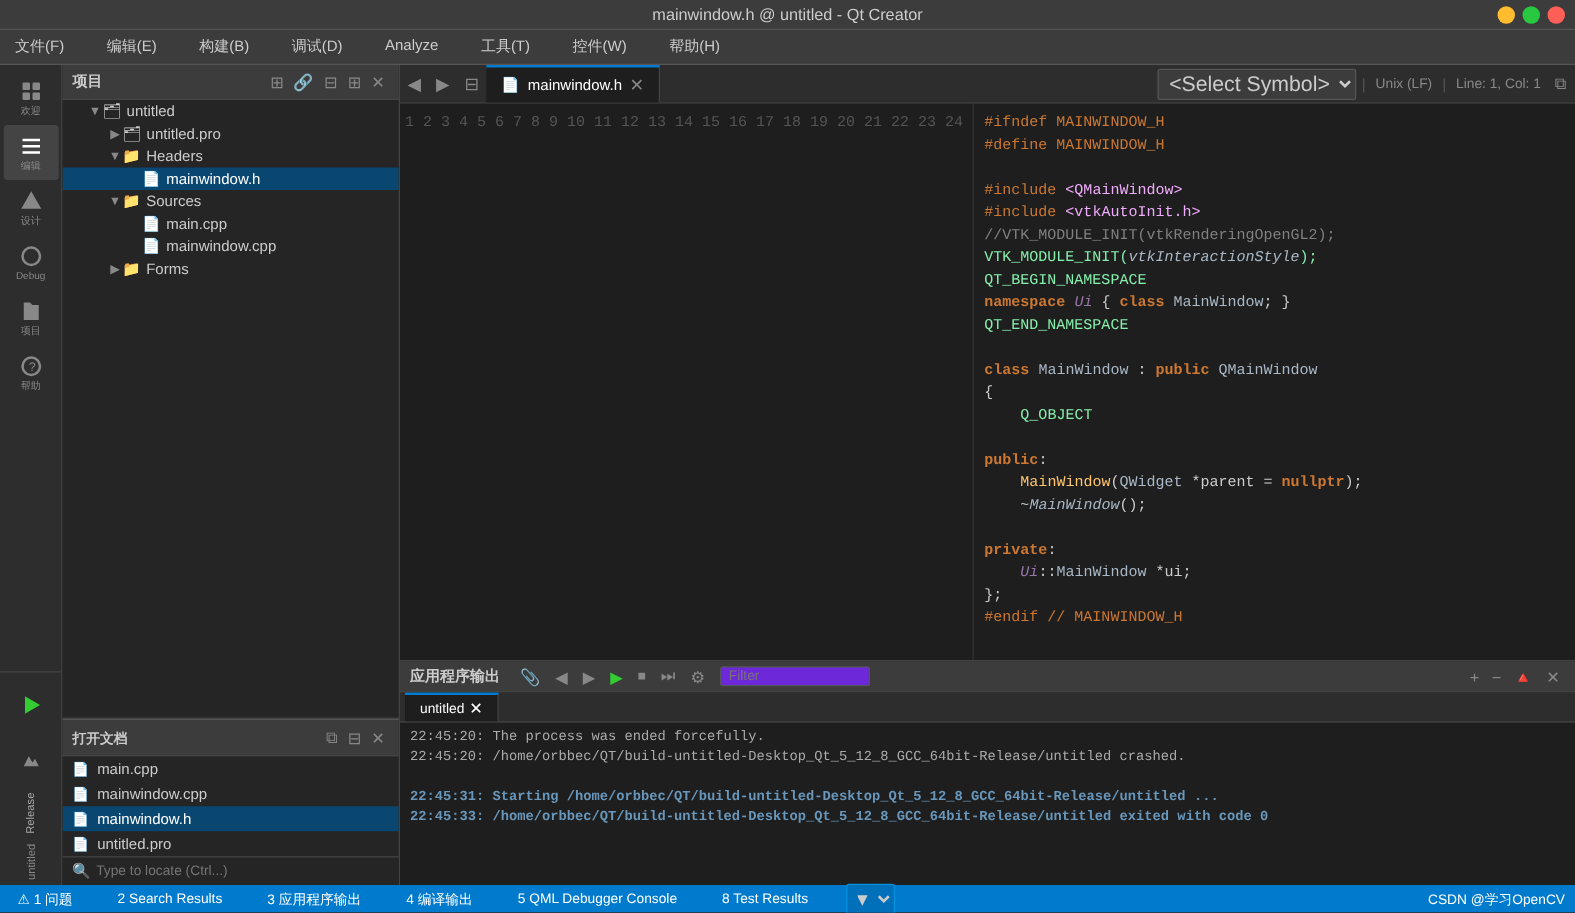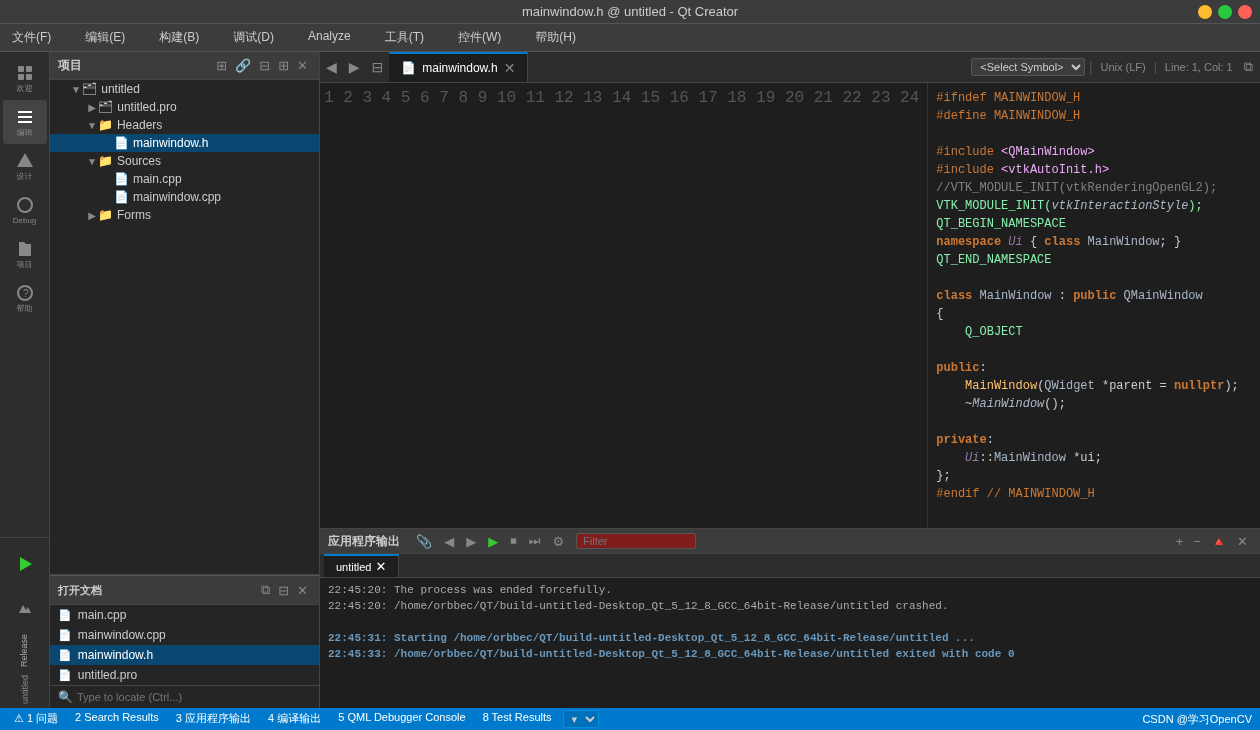--- a/index.html
+++ b/index.html
@@ -60,58 +60,58 @@
     
     .tab-bar { background: #2d2d2d; display: flex; align-items: center; border-bottom: 1px solid #444; flex-shrink: 0; min-height: 30px; }
     .tab-nav-btn { background: none; border: none; color: #888; cursor: pointer; padding: 4px 6px; font-size: 14px; }
     .tab { display: flex; align-items: center; padding: 4px 12px; background: #2d2d2d; color: #888; cursor: pointer; border-right: 1px solid #444; font-size: 12px; gap: 6px; min-height: 30px; }
     .tab.active { background: #1e1e1e; color: #fff; border-top: 2px solid #007acc; }
     .tab .tab-close { font-size: 14px; color: #888; cursor: pointer; line-height: 1; }
     .tab .tab-icon { color: #e87d3e; font-size: 12px; }
 
     
     .editor-toolbar { display: flex; align-items: center; padding: 0 4px; margin-left: auto; gap: 4px; }
-    .toolbar-select { background: #3c3c3c; border: 1px solid #555; color: #ccc; font-size: 11px; padding: 1px 4px; border-radius: 2px; }
+    .toolbar-select { background: #3c3c3c; border: 1px solid #555; color: #ccc; font-size: 17px; padding: 1px 4px; border-radius: 2px; }
     .toolbar-label { color: #888; font-size: 11px; padding: 0 4px; }
     .toolbar-separator { color: #555; }
 
     
     .code-editor { flex: 1; display: flex; overflow: hidden; background: #1e1e1e; }
-    .line-numbers { background: #1e1e1e; color: #555; text-align: right; padding: 6px 8px 6px 4px; font-family: 'Courier New', monospace; font-size: 16px; line-height: 18px; user-select: none; border-right: 1px solid #333; min-width: 36px; }
+    .line-numbers { background: #1e1e1e; color: #555; text-align: right; padding: 6px 8px 6px 4px; font-family: 'Courier New', monospace; font-size: 12px; line-height: 18px; user-select: none; border-right: 1px solid #333; min-width: 36px; }
     .code-content { flex: 1; padding: 6px 8px; font-family: 'Courier New', monospace; font-size: 12px; line-height: 18px; overflow-y: auto; overflow-x: auto; white-space: pre; }
 
     
     .c-keyword { color: #cc7832; font-weight: bold; }
     .c-preprocessor { color: #cc7832; }
     .c-include { color: #f0abfc; }
     .c-comment { color: #808080; }
     .c-class { color: #a9b7c6; }
     .c-macro { color: #86efac; }
     .c-namespace { color: #9876aa; font-style: italic; }
     .c-func { color: #ffc66d; }
     .c-normal { color: #a9b7c6; font-style: italic; }
     .c-italic { font-style: italic; }
 
     
     .output-panel { height: 180px; background: #1e1e1e; display: flex; flex-direction: column; border-top: 1px solid #444; flex-shrink: 0; }
     .output-header { background: #3c3c3c; display: flex; align-items: center; padding: 2px 8px; border-bottom: 1px solid #444; gap: 4px; flex-shrink: 0; }
     .output-title { font-size: 12px; color: #ccc; font-weight: bold; margin-right: 8px; }
     .output-toolbar-btn { background: none; border: none; color: #888; cursor: pointer; padding: 2px 4px; font-size: 13px; }
-    .output-filter { background: #7f1d1d; border: 1px solid #555; color: #ccc; font-size: 11px; padding: 1px 6px; border-radius: 2px; margin-left: 4px; width: 120px; }
+    .output-filter { background: #6d28d9; border: 1px solid #555; color: #ccc; font-size: 11px; padding: 1px 6px; border-radius: 2px; margin-left: 4px; width: 120px; }
     .output-tab-bar { display: flex; align-items: center; border-bottom: 1px solid #444; background: #2d2d2d; padding-left: 4px; flex-shrink: 0; }
     .output-tab { display: flex; align-items: center; padding: 3px 12px; font-size: 11px; color: #888; cursor: pointer; border-right: 1px solid #444; gap: 4px; }
     .output-tab.active { background: #1e1e1e; color: #fff; border-top: 2px solid #007acc; }
     .output-tab .close-btn { font-size: 13px; cursor: pointer; }
     .output-content { flex: 1; overflow-y: auto; padding: 4px 8px; font-family: 'Courier New', monospace; font-size: 11px; line-height: 16px; }
     .output-line { color: #aaa; }
     .output-line.info { color: #6897bb; font-weight: bold; }
 
     
     .status-bar { background: #007acc; color: #fff; display: flex; align-items: center; padding: 2px 8px; font-size: 11px; gap: 12px; flex-shrink: 0; height: 22px; }
-    .status-bar-left { display: flex; align-items: flex-start; gap: 5px; }
+    .status-bar-left { display: flex; align-items: center; gap: 24px; }
     .status-bar-right { margin-left: auto; display: flex; align-items: center; gap: 8px; }
     .status-problem-item { display: flex; align-items: center; gap: 3px; padding: 1px 6px; cursor: pointer; color: #fff; }
 
     
     ::-webkit-scrollbar { width: 6px; height: 6px; }
     ::-webkit-scrollbar-track { background: #1e1e1e; }
     ::-webkit-scrollbar-thumb { background: #444; border-radius: 3px; }
 
     
     .sidebar-icon-item .icon-label { font-size: 8px; color: #888; text-align: center; line-height: 1.1; }

